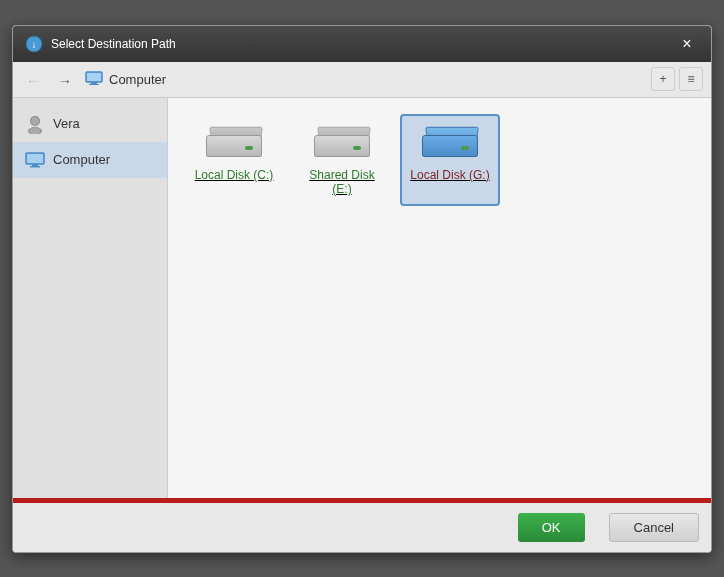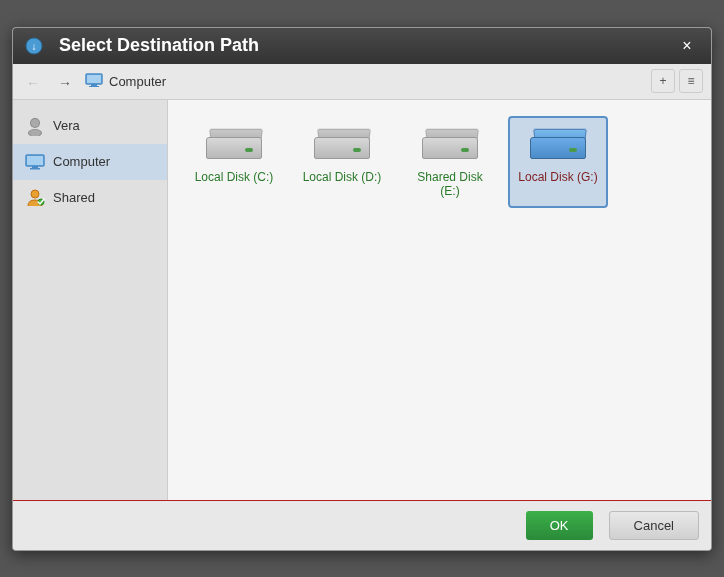--- a/index.html
+++ b/index.html
@@ -35,23 +35,22 @@
     .title-bar-left {
       display: flex;
       align-items: center;
       gap: 8px;
     }
     .title-icon {
       width: 18px;
       height: 18px;
     }
     .title-text {
-      font-size: 18px;
-      font-weight: bold;
-      margin-left: 8px;
+      font-size: 12px;
+      font-weight: normal;
     }
     .close-btn {
       background: none;
       border: none;
       color: white;
       font-size: 16px;
       cursor: pointer;
       width: 24px;
       height: 24px;
       display: flex;
@@ -152,20 +151,21 @@
     }
     .drive-item {
       display: flex;
       flex-direction: column;
       align-items: center;
       width: 100px;
       padding: 8px;
       cursor: pointer;
       border: 2px solid transparent;
       border-radius: 4px;
+      text-decoration: underline;
     }
     .drive-item.selected {
       background: #c8d8e8;
       border-color: #5a90c8;
     }
     .drive-icon {
       width: 60px;
       height: 36px;
       margin-bottom: 8px;
       display: flex;
@@ -220,25 +220,25 @@
     .hdd-body-blue {
       background: linear-gradient(to bottom, #6aabe8, #4a8bc8);
       border-color: #3a6a98;
     }
     .hdd-top-blue {
       background: linear-gradient(to bottom, #7abce8, #5a9ce0);
       border-color: #4a7ab8;
     }
     .footer {
       background: #e8e8e8;
-      border-top: 1px solid #b91c1c;
+      border-top: 5px solid #b91c1c;
       padding: 10px 12px;
       display: flex;
       justify-content: flex-end;
-      gap: 16px;
+      gap: 24px;
     }
     .btn {
       padding: 6px 24px;
       border: none;
       border-radius: 3px;
       cursor: pointer;
       font-size: 13px;
       font-weight: 500;
     }
     .btn-ok {
@@ -315,58 +315,36 @@
         <span class="sidebar-icon comp-icon">
           <svg width="20" height="16" viewBox="0 0 20 16">
             <rect x="1" y="1" width="18" height="11" rx="1" fill="#7ab0e0" stroke="#4a8cc8" stroke-width="1.5"></rect>
             <rect x="2" y="2" width="16" height="9" fill="#a8d0f0"></rect>
             <rect x="7" y="12" width="6" height="2" fill="#4a8cc8"></rect>
             <rect x="5" y="14" width="10" height="1.5" fill="#4a8cc8"></rect>
           </svg>
         </span>
         <span>Computer</span>
       </div>
-      <div class="sidebar-item">
-        <span class="sidebar-icon shared-icon">
-          <svg width="20" height="20" viewBox="0 0 20 20">
-            <circle cx="10" cy="6" r="4" fill="#e8a030" stroke="#c07010" stroke-width="1"></circle>
-            <path d="M3 18 Q3 12 10 12 Q17 12 17 18" fill="#e8a030" stroke="#c07010" stroke-width="1"></path>
-            <circle cx="16" cy="14" r="3" fill="#4ab840" stroke="#2a8820" stroke-width="1"></circle>
-            <path d="M13 14 L15 16 L19 11" stroke="white" stroke-width="1.5" fill="none" stroke-linecap="round"></path>
-          </svg>
-        </span>
-        <span>Shared</span>
-      </div>
     </div>
 
     <div class="main-pane">
 
       <div class="drive-item">
         <div class="drive-icon">
           <div class="hdd-icon">
             <div class="hdd-top"></div>
             <div class="hdd-body">
               <div class="hdd-light"></div>
             </div>
           </div>
         </div>
         <span class="drive-label">Local Disk (C:)</span>
       </div>
 
-      <div class="drive-item">
-        <div class="drive-icon">
-          <div class="hdd-icon">
-            <div class="hdd-top"></div>
-            <div class="hdd-body">
-              <div class="hdd-light"></div>
-            </div>
-          </div>
-        </div>
-        <span class="drive-label">Local Disk (D:)</span>
-      </div>
 
       <div class="drive-item">
         <div class="drive-icon">
           <div class="hdd-icon">
             <div class="hdd-top"></div>
             <div class="hdd-body">
               <div class="hdd-light"></div>
             </div>
           </div>
         </div>

